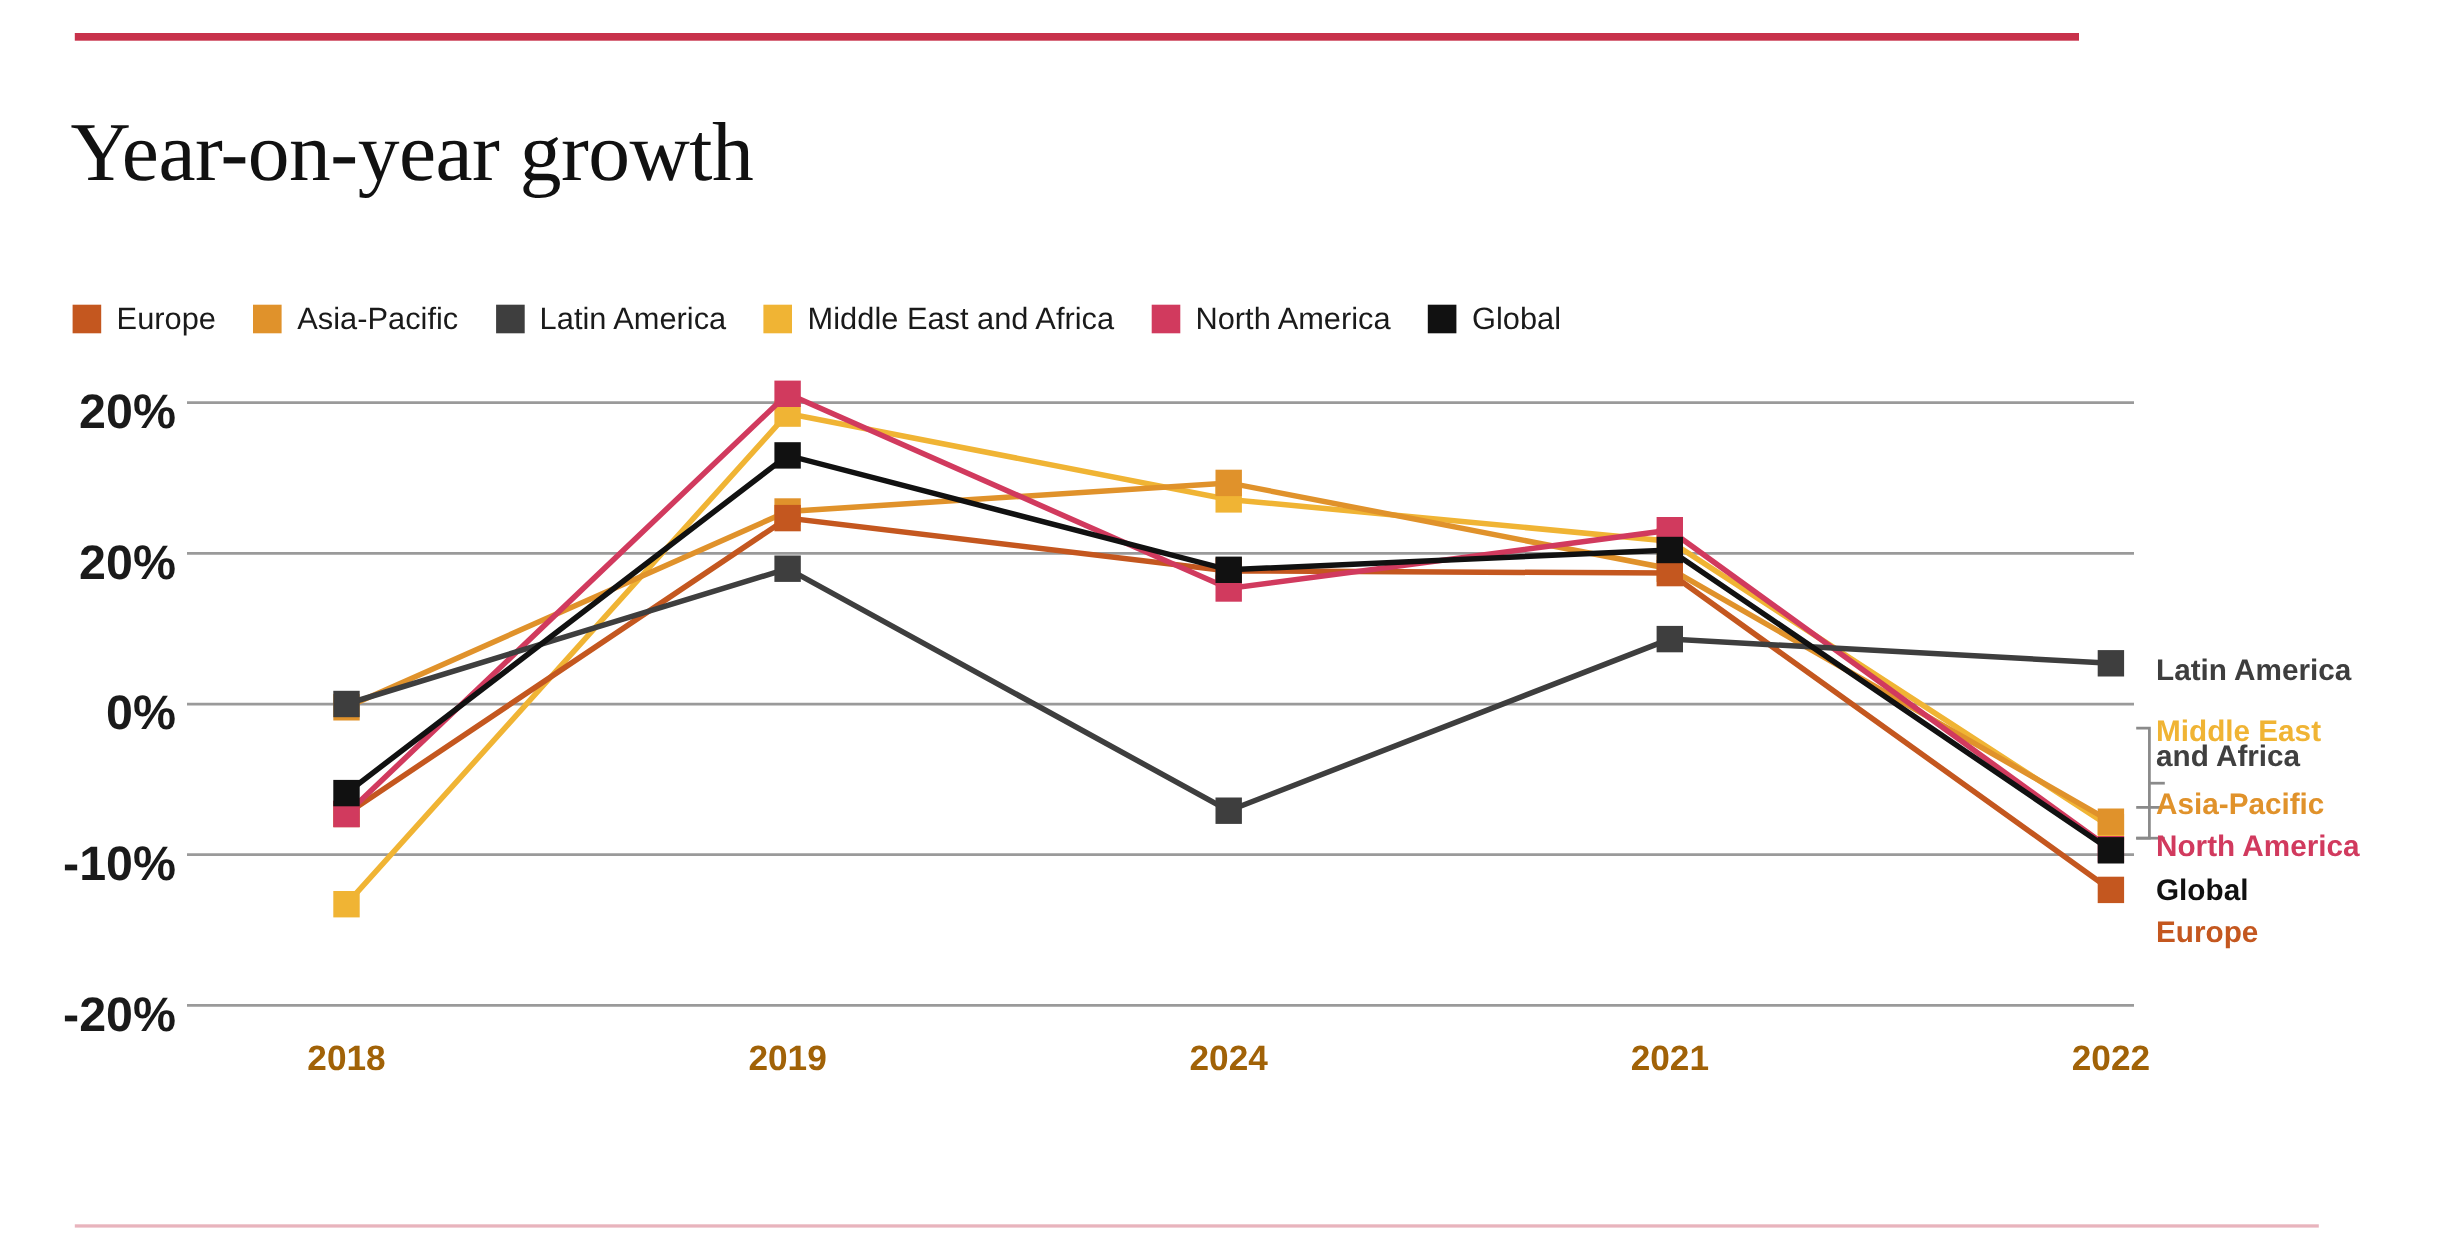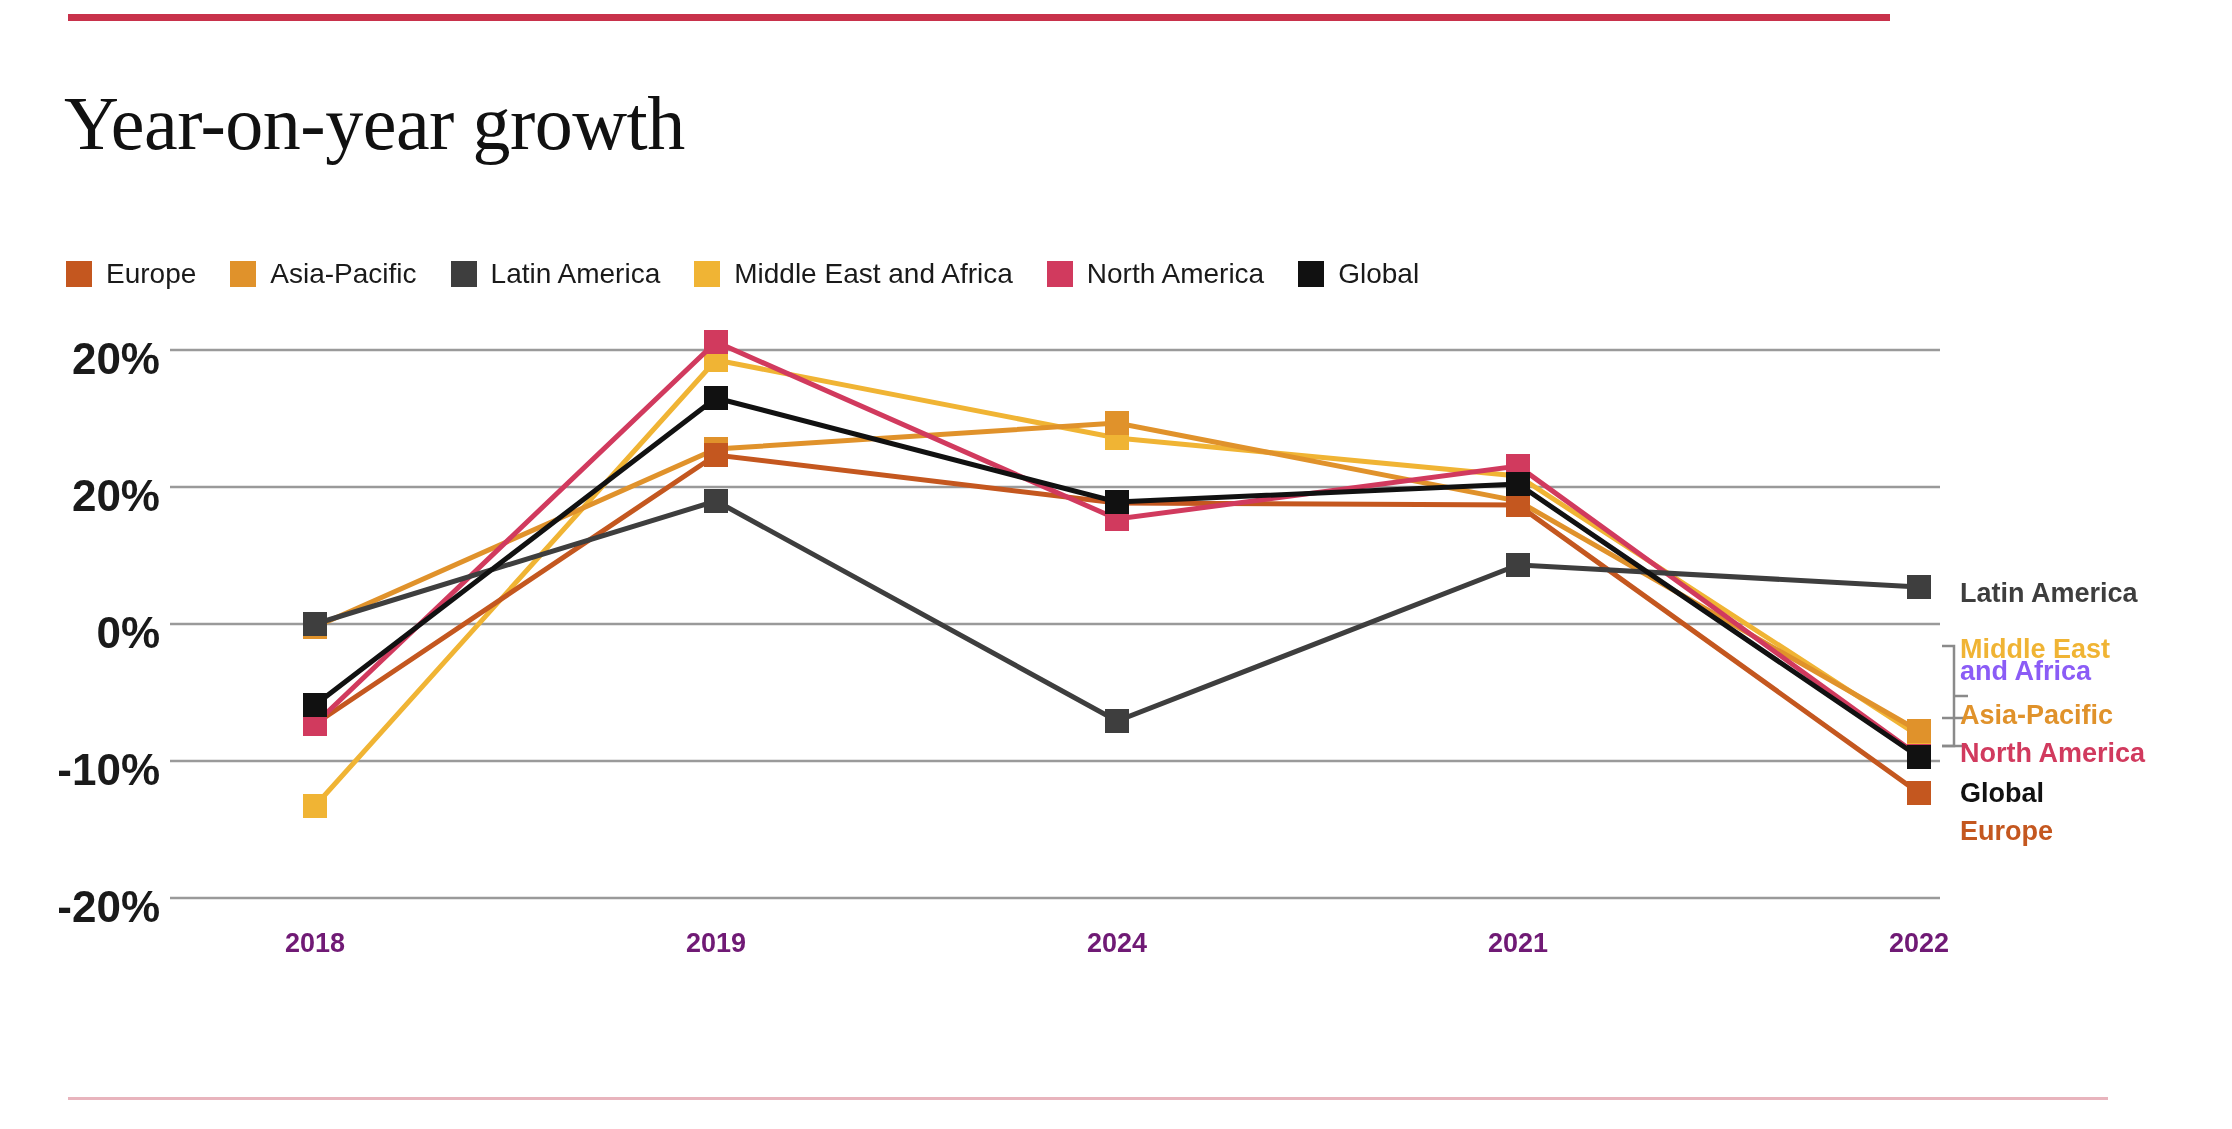--- a/index.html
+++ b/index.html
@@ -10,21 +10,21 @@
   body {
     width: 2232px;
     height: 1129px;
     font-family: "Liberation Sans", sans-serif;
     color: #1a1a1a;
     position: relative;
     overflow: hidden;
   }
   .page {
     position: absolute;
-    left: 0; top: 0;
+    left: 0; top: 16px;
     width: 2232px;
     height: 826px;
     text-decoration: underline;
   }
   .rule-top {
     position: absolute;
     left: 68px;
     top: 14px;
     width: 1822px;
     height: 7px;
@@ -76,23 +76,23 @@
   .ylabel {
     position: absolute;
     width: 130px;
     text-align: right;
     font-size: 44px;
     font-weight: bold;
     color: #1a1a1a;
   }
   .xlabel {
     position: absolute;
-    font-size: 27px;
+    font-size: 32px;
     font-weight: bold;
-    color: #701a75;
+    color: #a16207;
     transform: translateX(-50%);
     white-space: nowrap;
   }
   .svg-layer {
     position: absolute;
     left: 0; top: 0;
   }
   .endlabel {
     position: absolute;
     font-size: 27px;
@@ -223,21 +223,21 @@
     <g stroke="#8A8A8A" stroke-width="2.5" fill="none">
       <path d="M1942,646 h12 v100 h-12"></path>
       <path d="M1954,696 h14"></path>
       <path d="M1942,718 h26"></path>
       <path d="M1942,746 h26"></path>
     </g>
   </svg>
 
   <div class="endlabel" style="left:1960px; top:578px; color:#3E3E3E;">Latin America</div>
   <div class="endlabel" style="left:1960px; top:622px; color:#F0B434;margin-top:12px;">Middle East</div>
-  <div class="endlabel" style="left:1960px; top:656px; color:#8b5cf6;">and Africa</div>
+  <div class="endlabel" style="left:1960px; top:656px; color:#404040;">and Africa</div>
   <div class="endlabel" style="left:1960px; top:700px; color:#E0922B;">Asia-Pacific</div>
   <div class="endlabel" style="left:1960px; top:738px; color:#D13A5E;">North America</div>
   <div class="endlabel" style="left:1960px; top:778px; color:#111111;">Global</div>
   <div class="endlabel" style="left:1960px; top:816px; color:#C4571F;">Europe</div>
 
 
   <div class="rule-bottom"></div>
 </div>
 
 </body></html>

